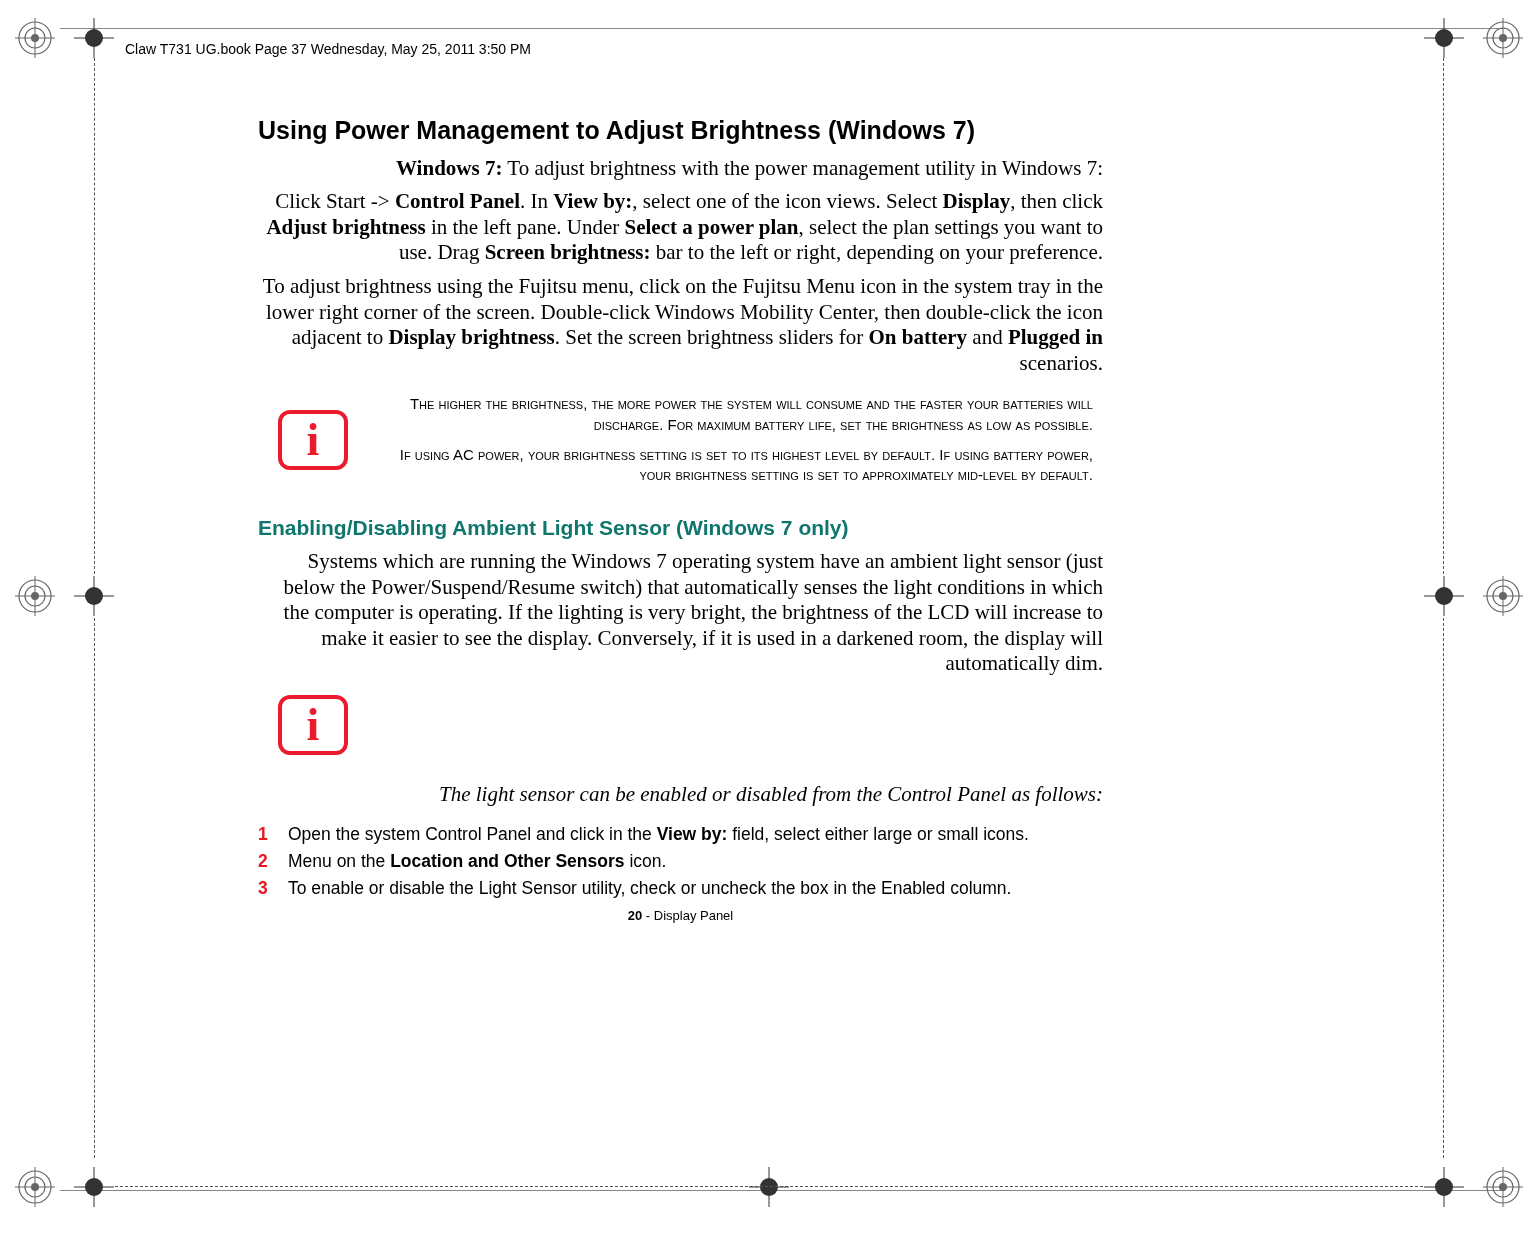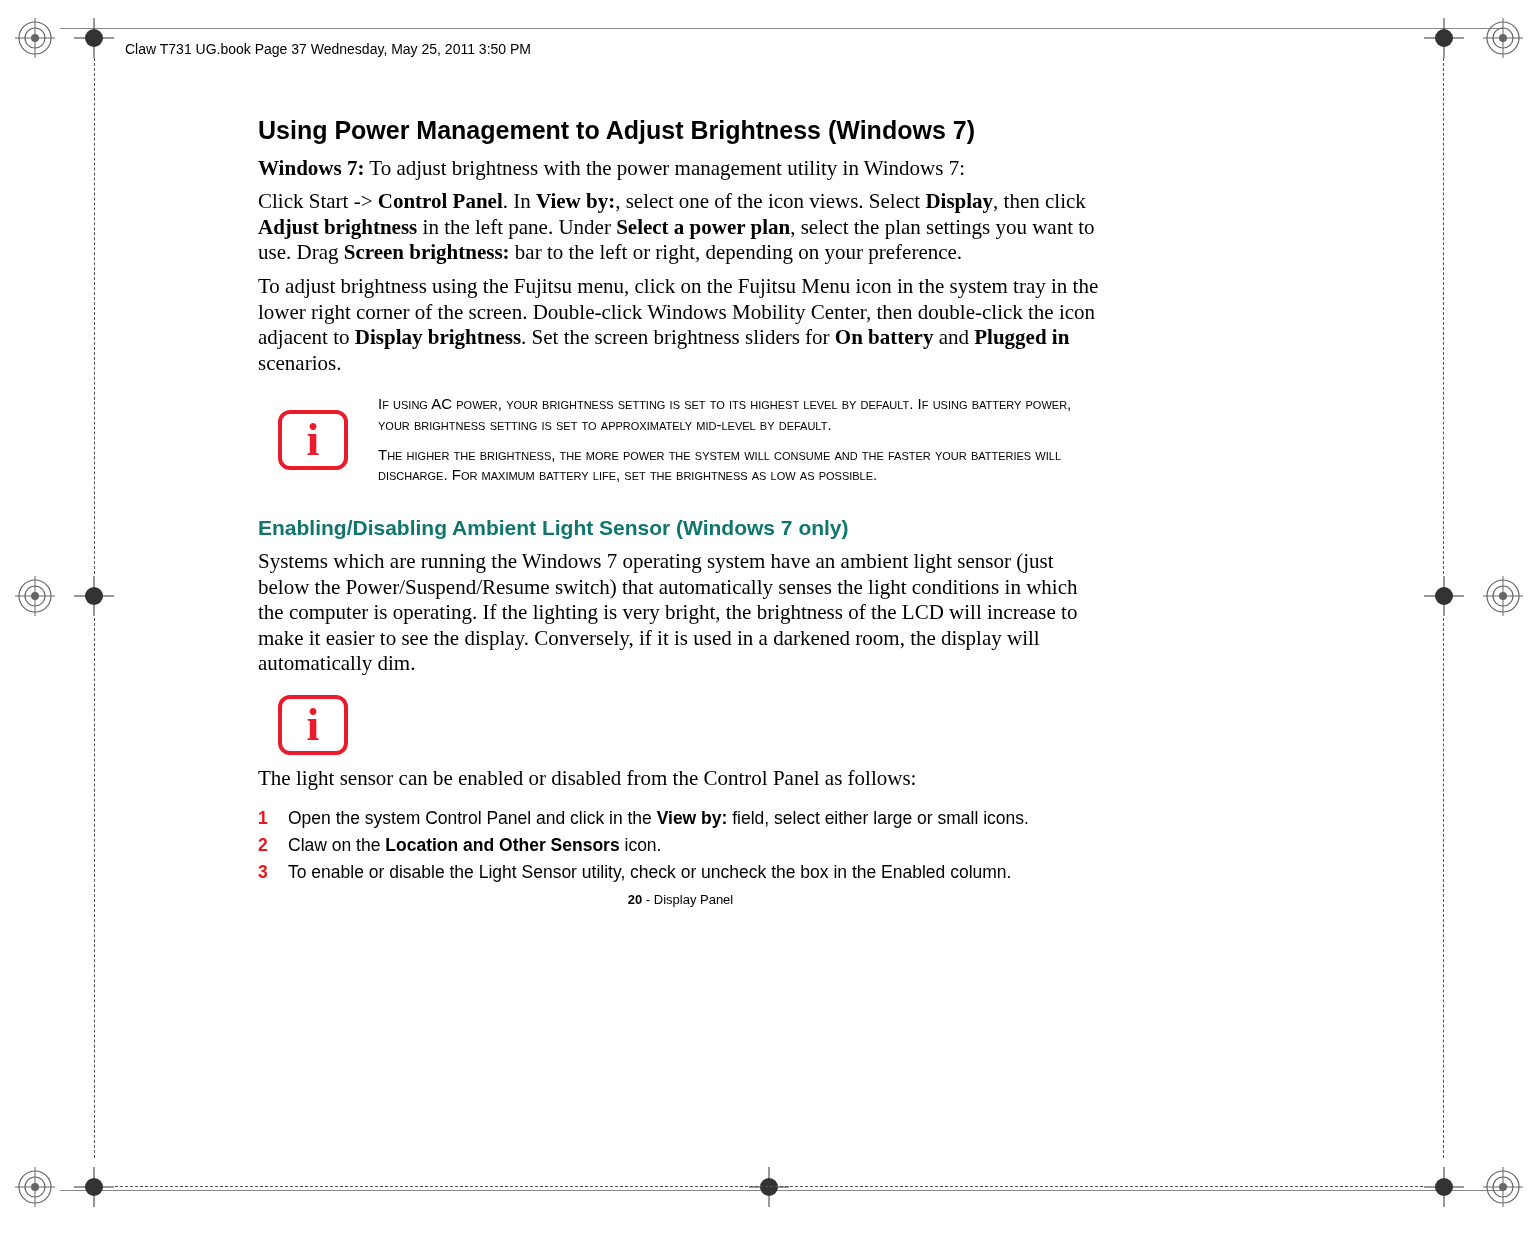--- a/index.html
+++ b/index.html
@@ -35,21 +35,21 @@
     font-size: 25px;
     margin: 0 0 10px 0;
   }
   .sect-heading-red {
     font-family: Arial, Helvetica, sans-serif;
     font-weight: bold;
     font-size: 21px;
     color: #0f766e;
     margin: 30px 0 8px 0;
   }
-  p { margin: 0 0 8px 0; }
+  p { margin: 0 0 8px 0; text-align: right; }
   .serif { font-family: "Times New Roman", serif; }
   .b { font-weight: bold; }
   .note-table {
     display: flex;
     align-items: center;
     gap: 30px;
     margin: 18px 0 10px 0;
   }
   .info-icon {
     flex: 0 0 70px;
@@ -129,47 +129,47 @@
 
   <p class="serif">
     <span>To adjust brightness using the Fujitsu menu, click on the Fujitsu Menu icon in the system tray in the lower right corner of the screen. Double-click Windows Mobility Center, then double-click the icon adjacent to </span><span class="b">Display brightness</span><span>. Set the screen brightness sliders for </span><span class="b">On battery</span><span> and </span><span class="b">Plugged in</span><span> scenarios.</span>
   </p>
 
   <div class="note-table">
     <div class="info-icon">
       <span class="info-i">i</span>
     </div>
     <div class="note-text">
+      <p>The higher the brightness, the more power the system will consume and the faster your batteries will discharge. For maximum battery life, set the brightness as low as possible.</p>
       <p>If using AC power, your brightness setting is set to its highest level by default. If using battery power, your brightness setting is set to approximately mid-level by default.</p>
-      <p>The higher the brightness, the more power the system will consume and the faster your batteries will discharge. For maximum battery life, set the brightness as low as possible.</p>
     </div>
   </div>
 
   <div class="sect-heading-red">Enabling/Disabling Ambient Light Sensor (Windows 7 only)</div>
   <p class="serif">Systems which are running the Windows 7 operating system have an ambient light sensor (just below the Power/Suspend/Resume switch) that automatically senses the light conditions in which the computer is operating. If the lighting is very bright, the brightness of the LCD will increase to make it easier to see the display. Conversely, if it is used in a darkened room, the display will automatically dim.</p>
 
   <div class="note-table">
     <div class="info-icon">
       <span class="info-i">i</span>
     </div>
   </div>
 
-  <p class="serif" style="margin-top:11px;">The light sensor can be enabled or disabled from the Control Panel as follows:</p>
+  <p class="serif" style="margin-top:27px;font-style:italic;">The light sensor can be enabled or disabled from the Control Panel as follows:</p>
 
   <div class="steps">
     <div class="step-row">
       <div class="step-num">1</div>
       <div class="step-text">
         <span>Open the system Control Panel and click in the </span><span style="font-weight:bold">View by:</span><span> field, select either large or small icons.</span>
       </div>
     </div>
     <div class="step-row">
       <div class="step-num">2</div>
       <div class="step-text">
-        <span>Claw on the </span><span style="font-weight:bold">Location and Other Sensors</span><span> icon.</span>
+        <span>Menu on the </span><span style="font-weight:bold">Location and Other Sensors</span><span> icon.</span>
       </div>
     </div>
     <div class="step-row">
       <div class="step-num">3</div>
       <div class="step-text">To enable or disable the Light Sensor utility, check or uncheck the box in the Enabled column.</div>
     </div>
   </div>
 
   <div class="footer-line">
     <span class="pg">20</span><span> - Display Panel</span>

